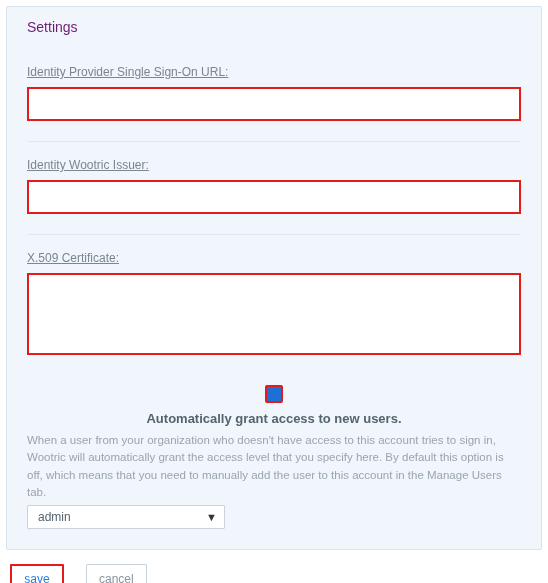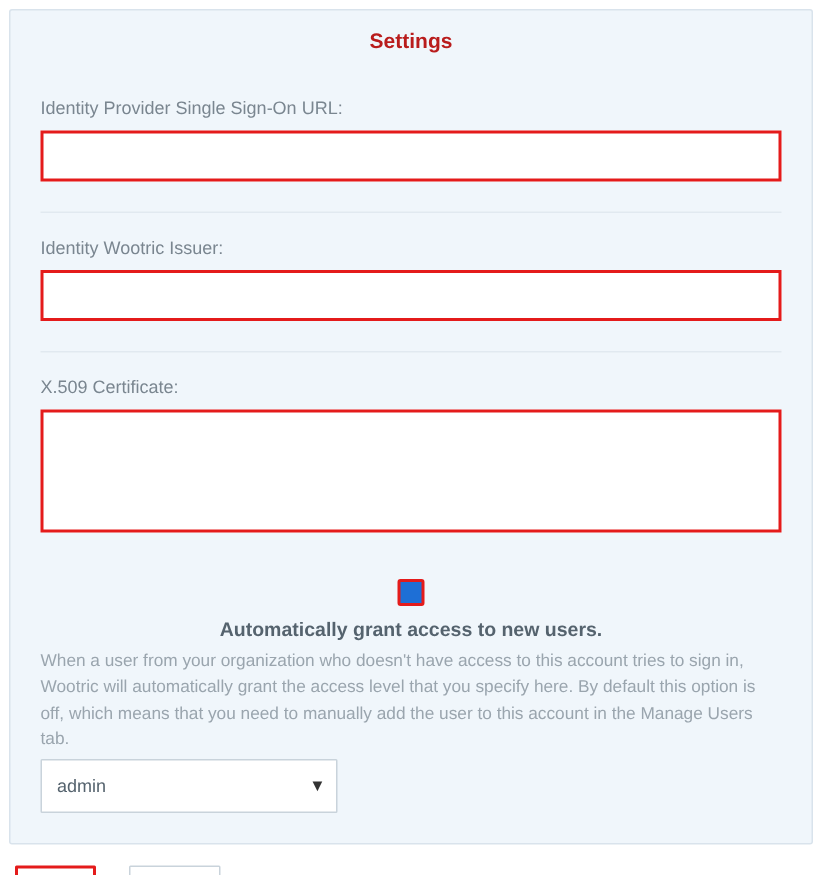--- a/index.html
+++ b/index.html
@@ -11,29 +11,29 @@
     width: 548px;
   }
   .panel {
     border: 1px solid #d9e3ec;
     background: #f0f6fb;
     border-radius: 2px;
     padding: 0 20px 20px 20px;
   }
   .panel-title {
     font-size: 14px;
-    font-weight: 700;
-    color: #b91c1c;
+    font-weight: 400;
+    color: #701a75;
     padding: 12px 0 14px 0;
-    text-align: center;
   }
   .field-label {
     font-size: 12px;
     color: #7a8690;
     margin: 16px 0 8px 0;
+    text-decoration: underline;
   }
   .hl-input {
     width: 100%;
     height: 34px;
     border: 2px solid #e41b1b;
     background: #fff;
     padding: 0 8px;
     font-size: 13px;
     outline: none;
   }
@@ -79,21 +79,21 @@
     line-height: 1.5;
     color: #9aa5ae;
     margin: 6px 0 4px 0;
   }
   .select-wrap {
     position: relative;
     width: 198px;
   }
   .select {
     width: 100%;
-    height: 36px;
+    height: 24px;
     border: 1px solid #c9d3db;
     background: #fff;
     padding: 0 29px 0 10px;
     font-size: 12px;
     color: #55636e;
     appearance: none;
     -webkit-appearance: none;
     outline: none;
     border-radius: 1px;
   }

